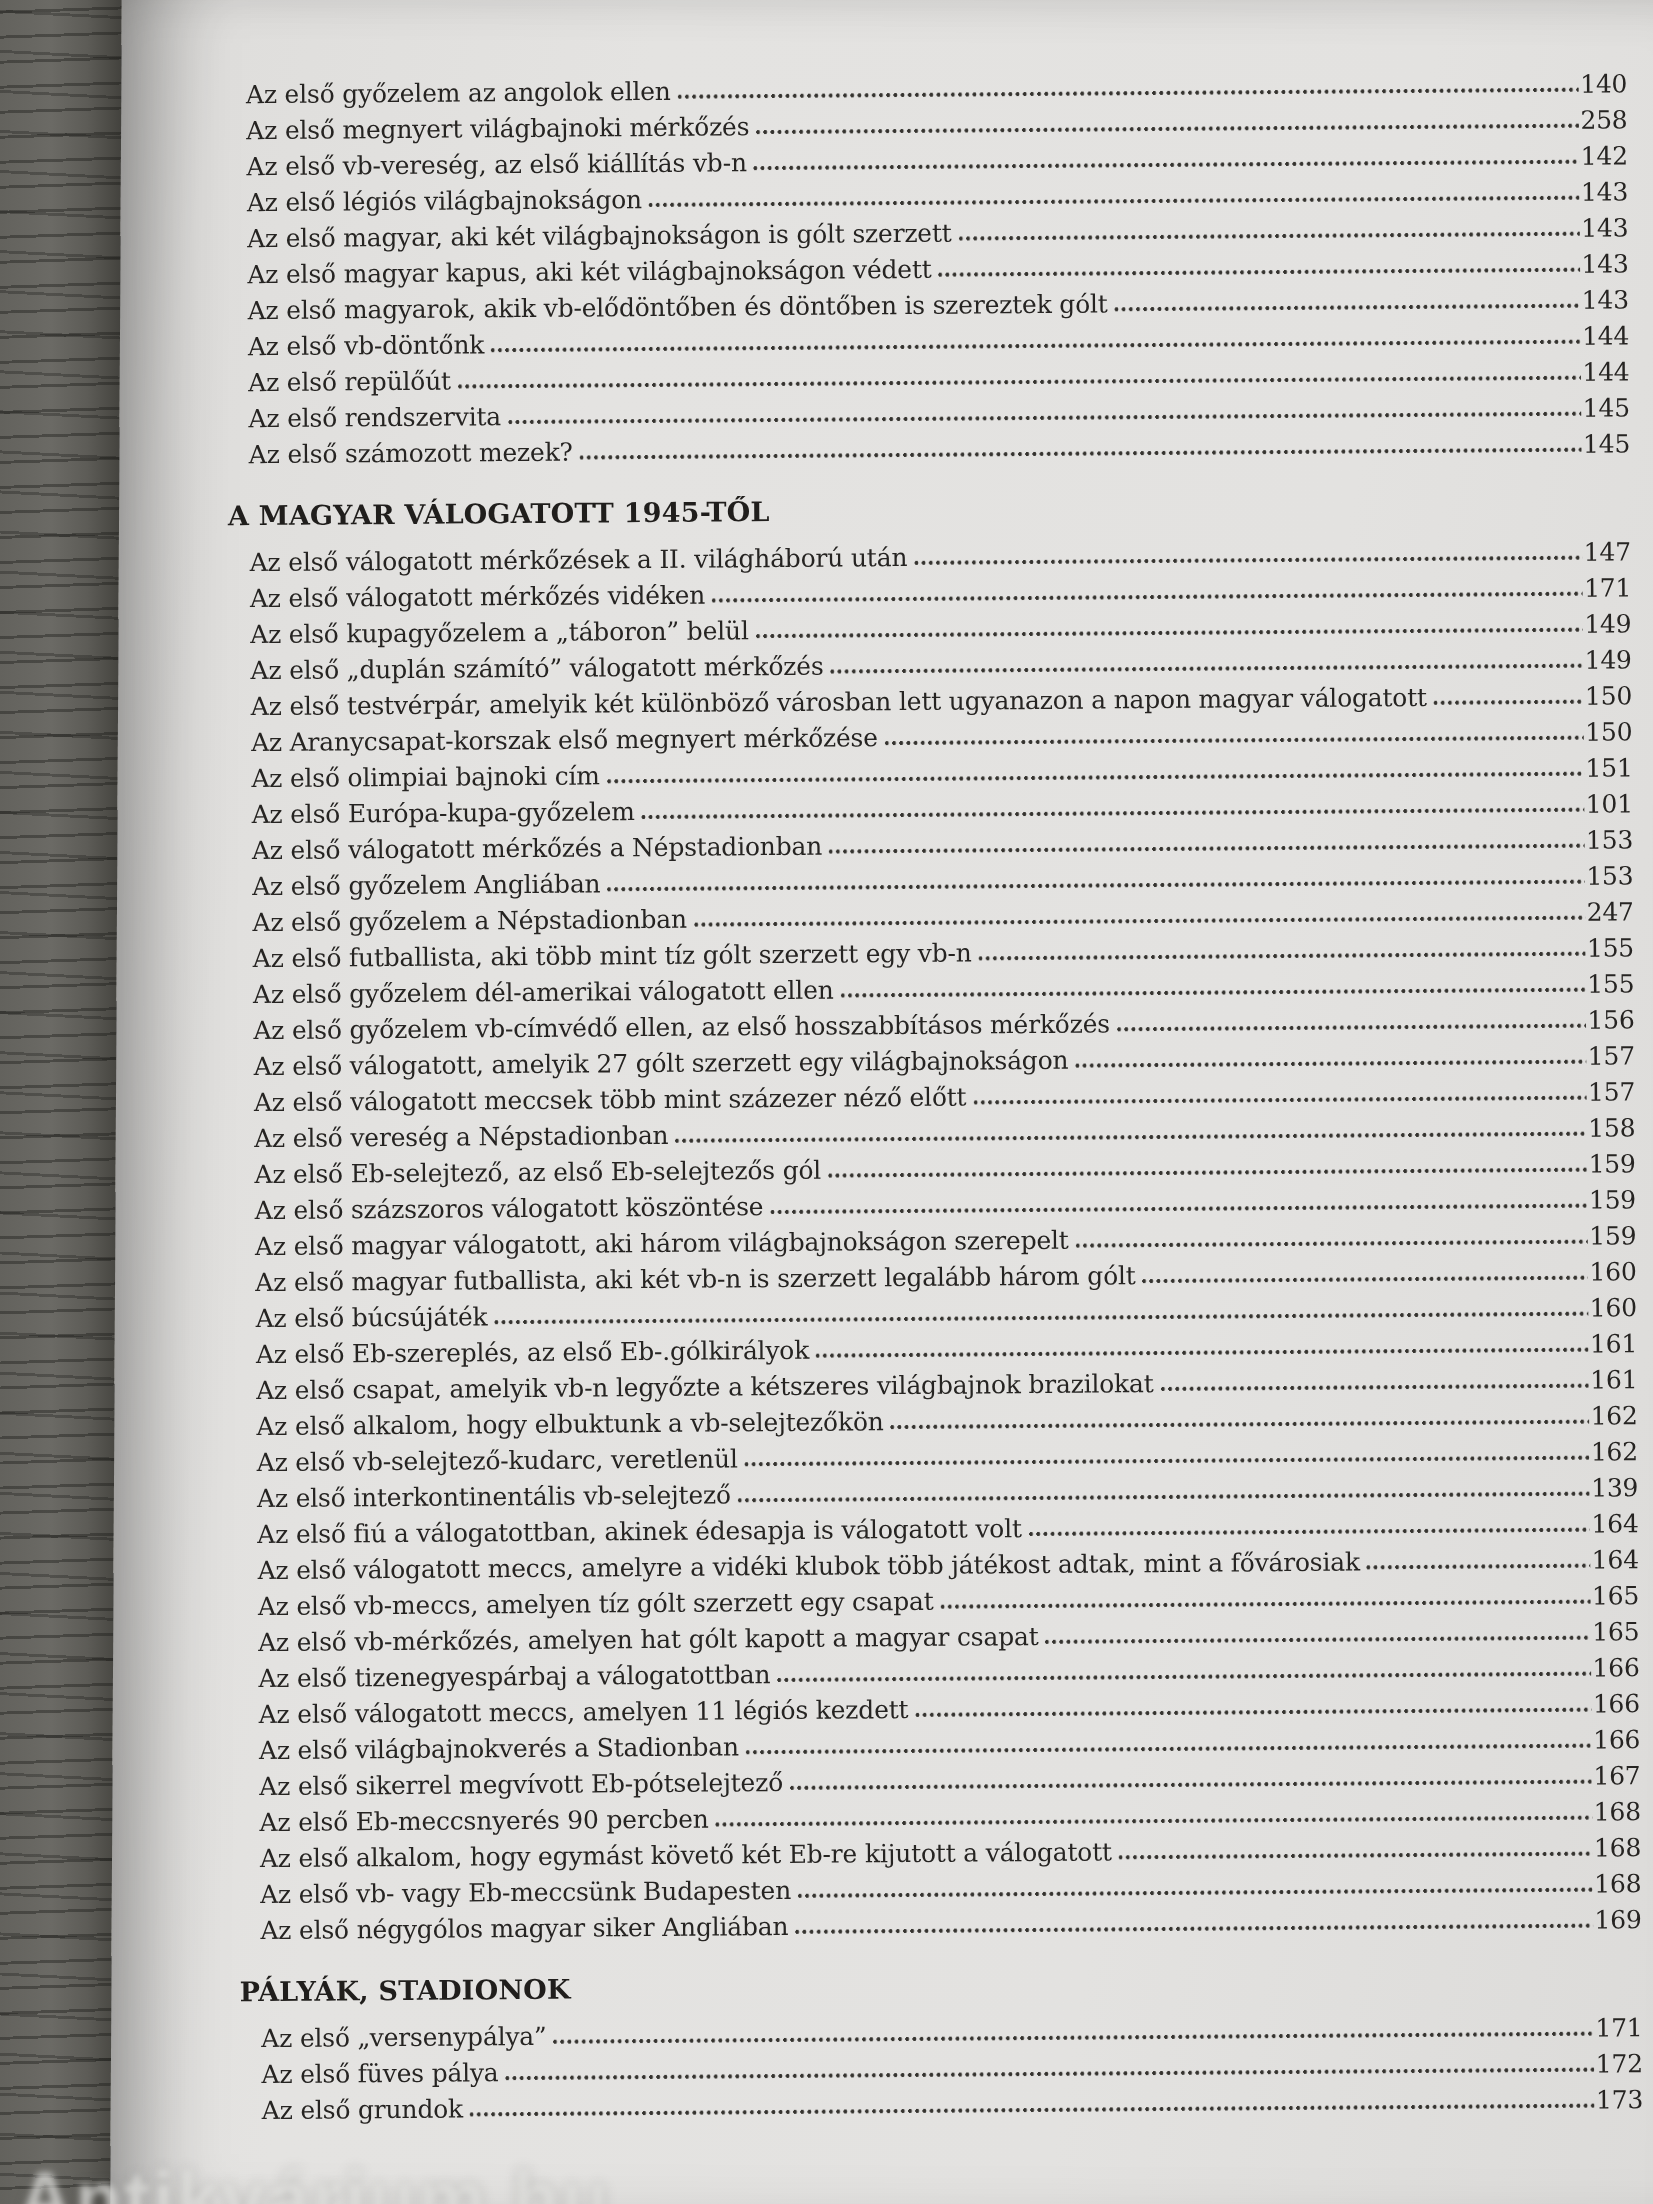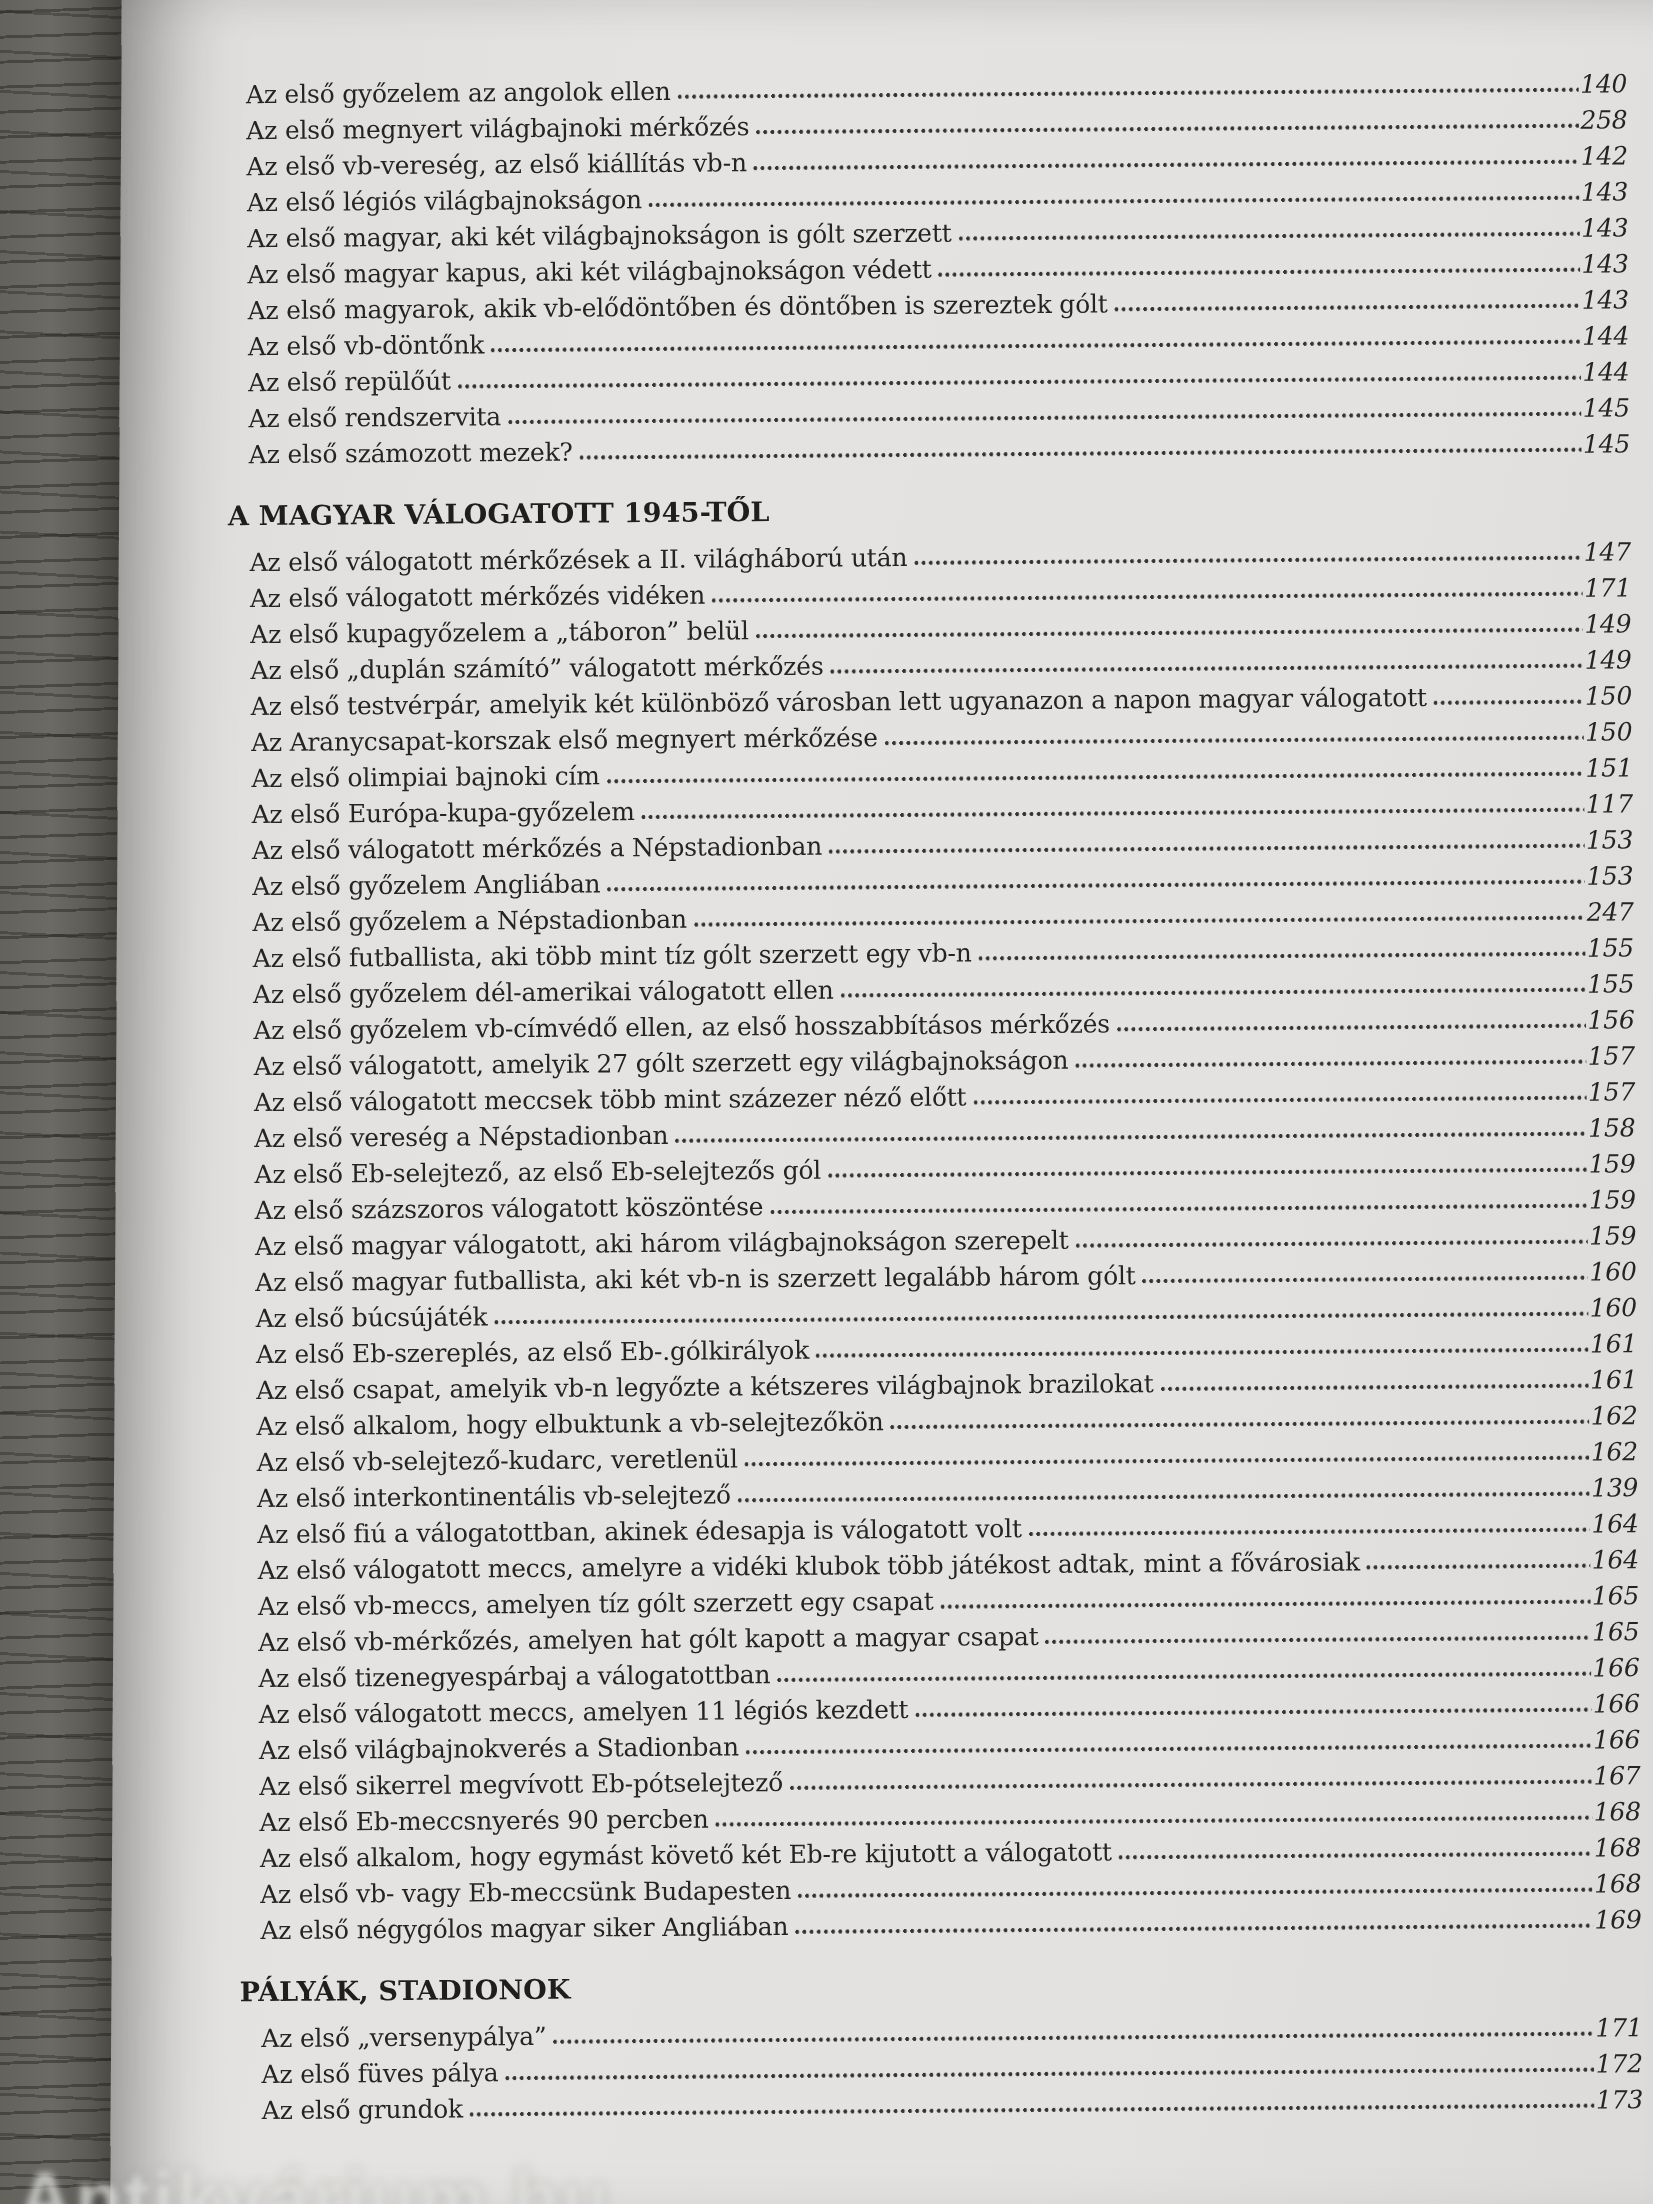--- a/index.html
+++ b/index.html
@@ -47,21 +47,21 @@
     font-size:25px;line-height:1.12;
   }
   .toc-title{white-space:nowrap;}
   .dots{
     flex:1 1 auto;min-width:13.6px;
     height:5.8px;align-self:flex-end;
     margin:0 1px 5.8px 6.8px;
     background-image:radial-gradient(circle at 2.1px 2.9px, #35332f 1.7px, rgba(0,0,0,0) 2.1px);
     background-size:7.2px 5.8px;background-repeat:repeat-x;
   }
-  .toc-page{white-space:nowrap;font-style:italic;}
+  .toc-page{white-space:nowrap;}
   
   .watermark{
     position:absolute;left:17.5px;bottom:-37px;
     font-family:"Liberation Sans","DejaVu Sans",sans-serif;
     font-size:76px;font-weight:bold;letter-spacing:2.9px;
     color:rgba(232,231,228,0.72);
     filter:blur(3.9px);
     text-shadow:0 0 9.7px rgba(90,90,85,0.35);
     z-index:5;
   }
@@ -185,21 +185,21 @@
 
   <div class="toc-row">
     <span class="toc-title">Az első olimpiai bajnoki cím</span>
     <span class="dots"></span>
     <span class="toc-page">151</span>
   </div>
 
   <div class="toc-row">
     <span class="toc-title">Az első Európa-kupa-győzelem</span>
     <span class="dots"></span>
-    <span class="toc-page">117</span>
+    <span class="toc-page">101</span>
   </div>
 
   <div class="toc-row">
     <span class="toc-title">Az első válogatott mérkőzés a Népstadionban</span>
     <span class="dots"></span>
     <span class="toc-page">153</span>
   </div>
 
   <div class="toc-row">
     <span class="toc-title">Az első győzelem Angliában</span>

